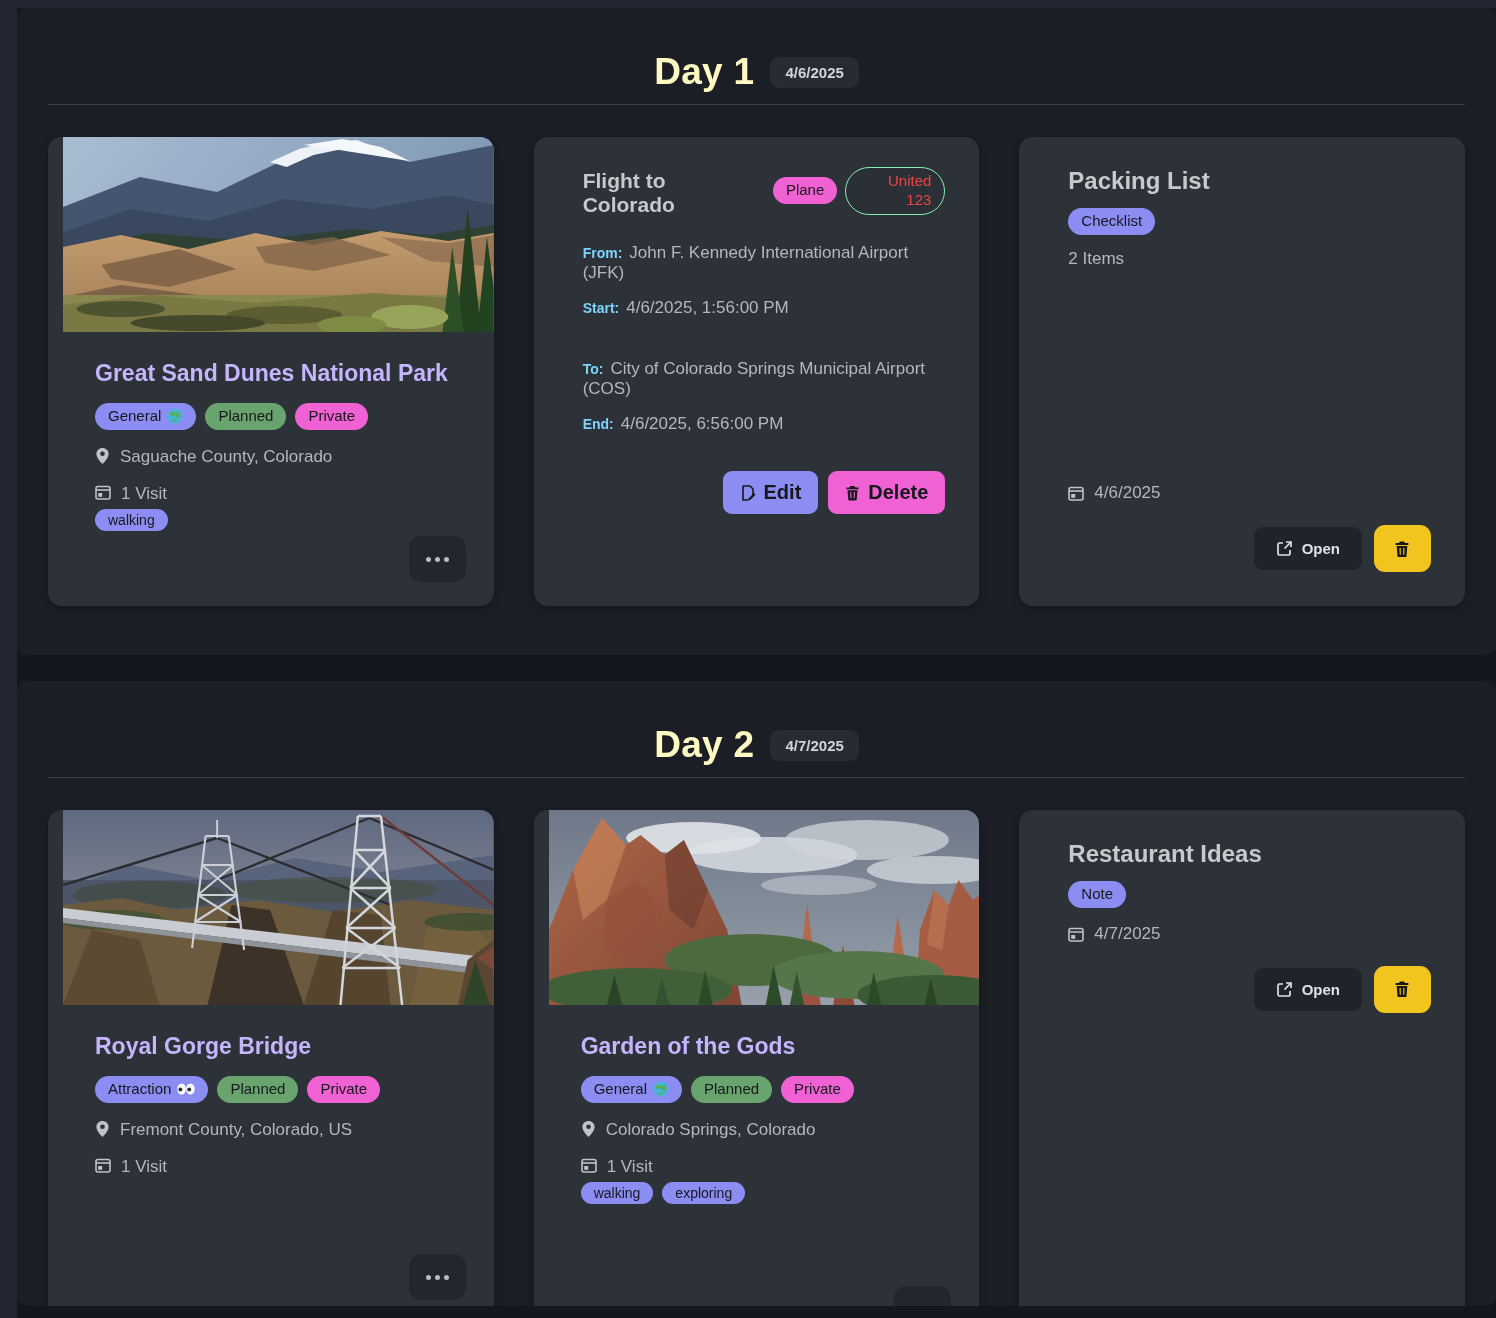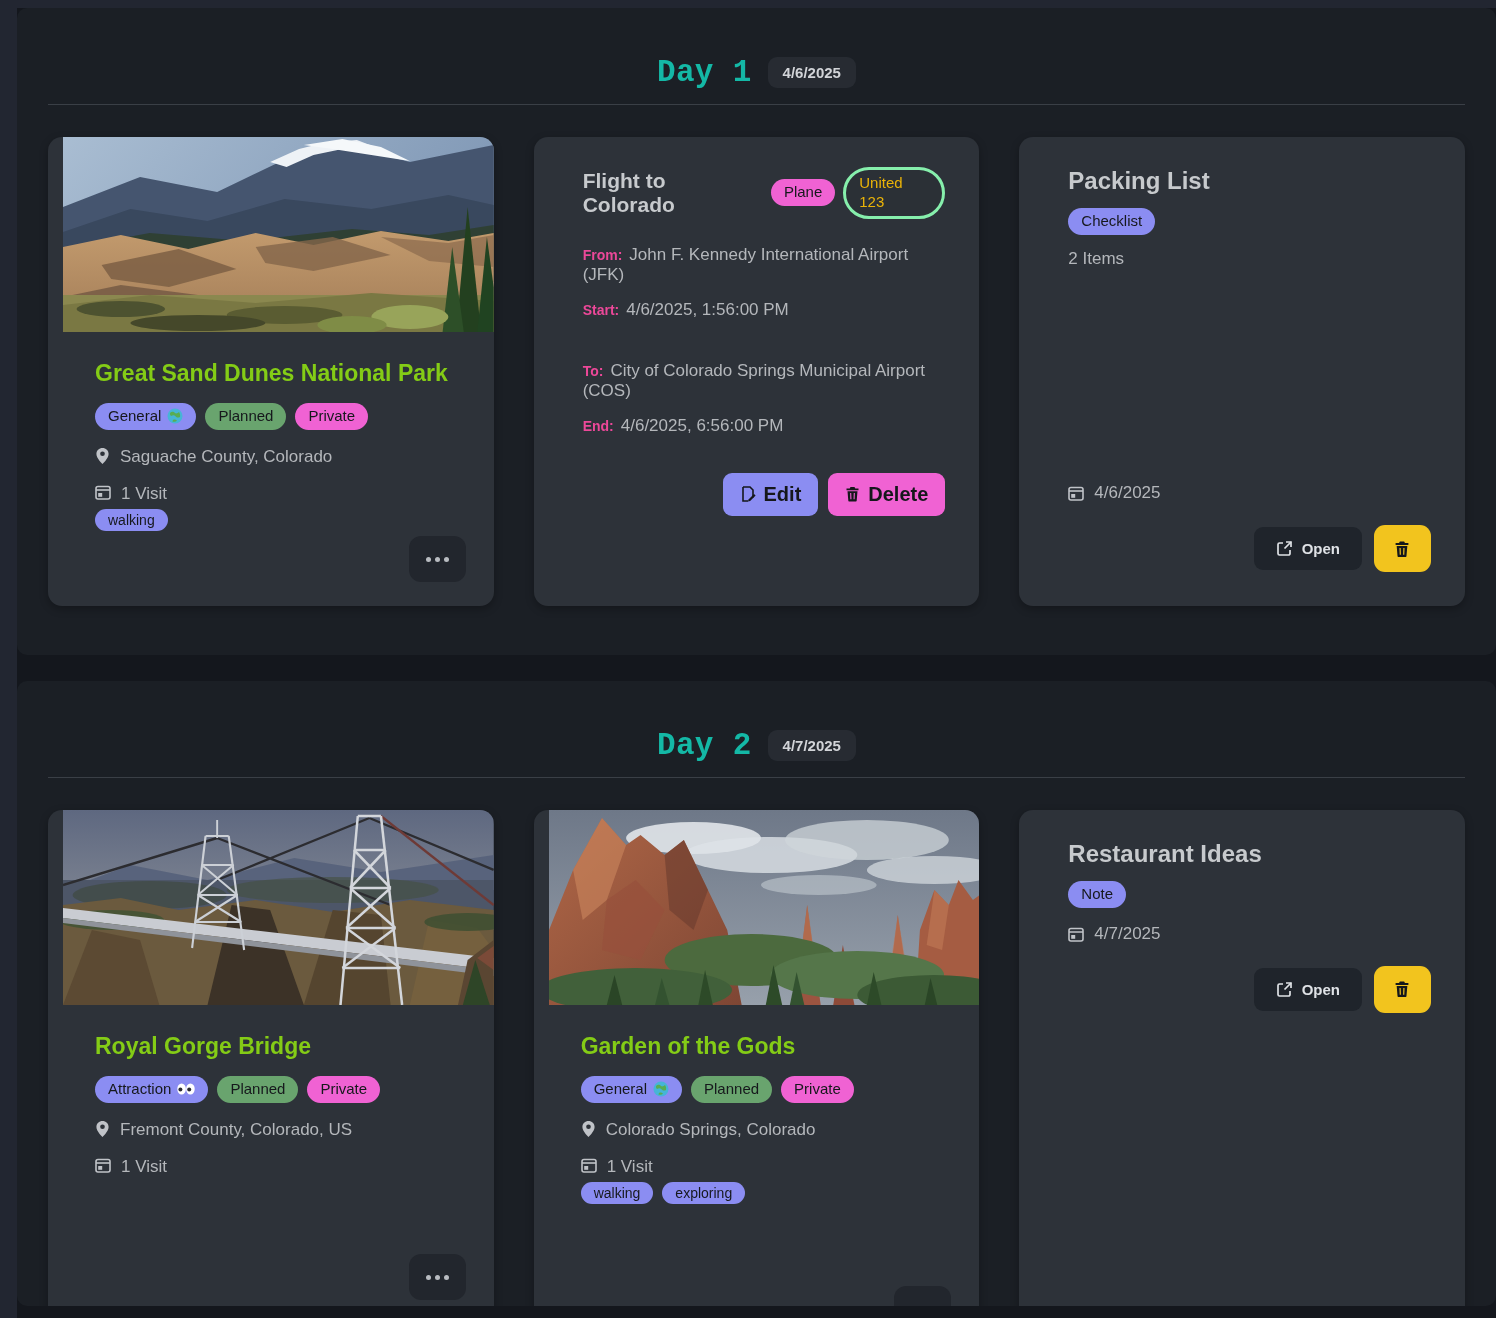--- a/index.html
+++ b/index.html
@@ -5,60 +5,60 @@
   * { margin:0; padding:0; box-sizing:border-box; }
   html,body { width:1496px; height:1318px; overflow:hidden; }
   body { background:#222631; font-family:"Liberation Sans", sans-serif; }
   .frame { position:absolute; left:17px; top:8px; right:0; bottom:0; background:#14171d; }
 
   .day-section { background:#1b1f25; border-radius:10px; margin-bottom:26px; overflow:hidden; }
   .day-section.day1 { height:647px; }
   .day-section.day2 { height:625px; }
 
   .day-header { display:flex; align-items:center; justify-content:center; gap:16px; padding-top:32px; height:96px; }
-  .day-title { font-size:31px; font-weight:700; color:#14b8a6; letter-spacing:.3px;font-family:Liberation Mono, monospace; }
+  .day-title { font-size:37px; font-weight:700; color:#fef9c3; letter-spacing:.3px; }
   .day-date-pill { background:#272b32; color:#d2d4d8; font-size:15px; font-weight:700; padding:7px 15px; border-radius:9px; }
   .day-divider { border:none; border-top:1px solid #3a3f46; margin:0 31px; }
 
   .cards { display:grid; grid-template-columns:1fr 1fr 1fr; gap:40px; padding:32px 31px 0; }
   .card { background:#2d3239; border-radius:14px; box-shadow:0 3px 8px rgba(0,0,0,.28); position:relative; overflow:hidden;padding-left:15px; }
   .day1 .card { height:469px; }
   .day2 .card { height:546px; }
 
   .card-image { height:195px; width:100%; display:block; }
   .card-image svg { width:100%; height:100%; display:block; }
 
   .card-body { padding:28px 32px 26px; position:relative; height:calc(100% - 195px); }
   .plain-body { padding:30px 34px 34px; height:100%; display:flex; flex-direction:column; }
 
-  .place-title { font-size:23px; font-weight:700; color:#84cc16; margin-bottom:16px; }
+  .place-title { font-size:23px; font-weight:700; color:#c4b5fd; margin-bottom:16px; }
   .big-title { font-size:24px; font-weight:700; color:#c7cacd; margin-bottom:13px; }
 
   .badge-row { display:flex; gap:9px; align-items:center; flex-wrap:wrap; }
   .pill { display:inline-flex; align-items:center; gap:6px; font-size:15px; color:#16181c; padding:4px 13px; border-radius:999px; line-height:1.25; }
   .pill-purple { background:#8b8df2; }
   .pill-green  { background:#69a46e; }
   .pill-pink   { background:#f062d3; }
-  .pill-dark   { background:#2b3036; border:3px solid #86efac; color:#eab308; }
+  .pill-dark   { background:#2b3036; border:1px solid #86efac; color:#ef4444;text-align:right; }
 
   .meta-row { display:flex; gap:10px; margin-top:17px; color:#b4b7bb; font-size:17px; }
   .meta-row svg { flex:0 0 auto; }
   .tag-row { display:flex; gap:9px; margin-top:5px; }
   .tag { background:#8b8df2; color:#16181c; font-size:14px; padding:3px 13px; border-radius:999px; }
 
   .menu-btn { position:absolute; right:28px; bottom:24px; width:57px; height:46px; background:#22262d; border:none; border-radius:12px; display:flex; align-items:center; justify-content:center; gap:4px; cursor:pointer; }
   .menu-btn .dot { width:5px; height:5px; border-radius:50%; background:#b9bcc1; display:block; }
 
   
   .flight-head { display:flex; align-items:flex-start; justify-content:space-between; gap:10px; }
   .flight-title { font-size:21px; font-weight:700; color:#c7cacd; padding-top:2px; }
   .flight-badges { display:flex; gap:8px; align-items:center; }
   .fblock { margin-top:26px; }
   .fline { margin-bottom:15px; color:#b4b7bb; font-size:17px; }
-  .flabel { font-size:14px; font-weight:700; color:#ec4899; margin-right:7px; }
+  .flabel { font-size:14px; font-weight:700; color:#7dd3fc; margin-right:7px; }
   .fbtn-row { display:flex; justify-content:flex-end; gap:10px; margin-top:22px; }
   .act-btn { display:inline-flex; align-items:center; gap:8px; border:none; border-radius:9px; padding:10px 17px; font-size:20px; font-weight:700; color:#15171b; cursor:pointer; font-family:inherit; }
   .act-edit { background:#8b8df2; }
   .act-delete { background:#f062d3; }
 
   
   .items-count { margin-top:14px; color:#b4b7bb; font-size:17px; }
   .spacer { flex:1; }
   .date-row { display:flex; align-items:center; gap:10px; color:#b4b7bb; font-size:17px; }
   .bottom-actions { display:flex; justify-content:flex-end; align-items:center; gap:12px; margin-top:22px; }

